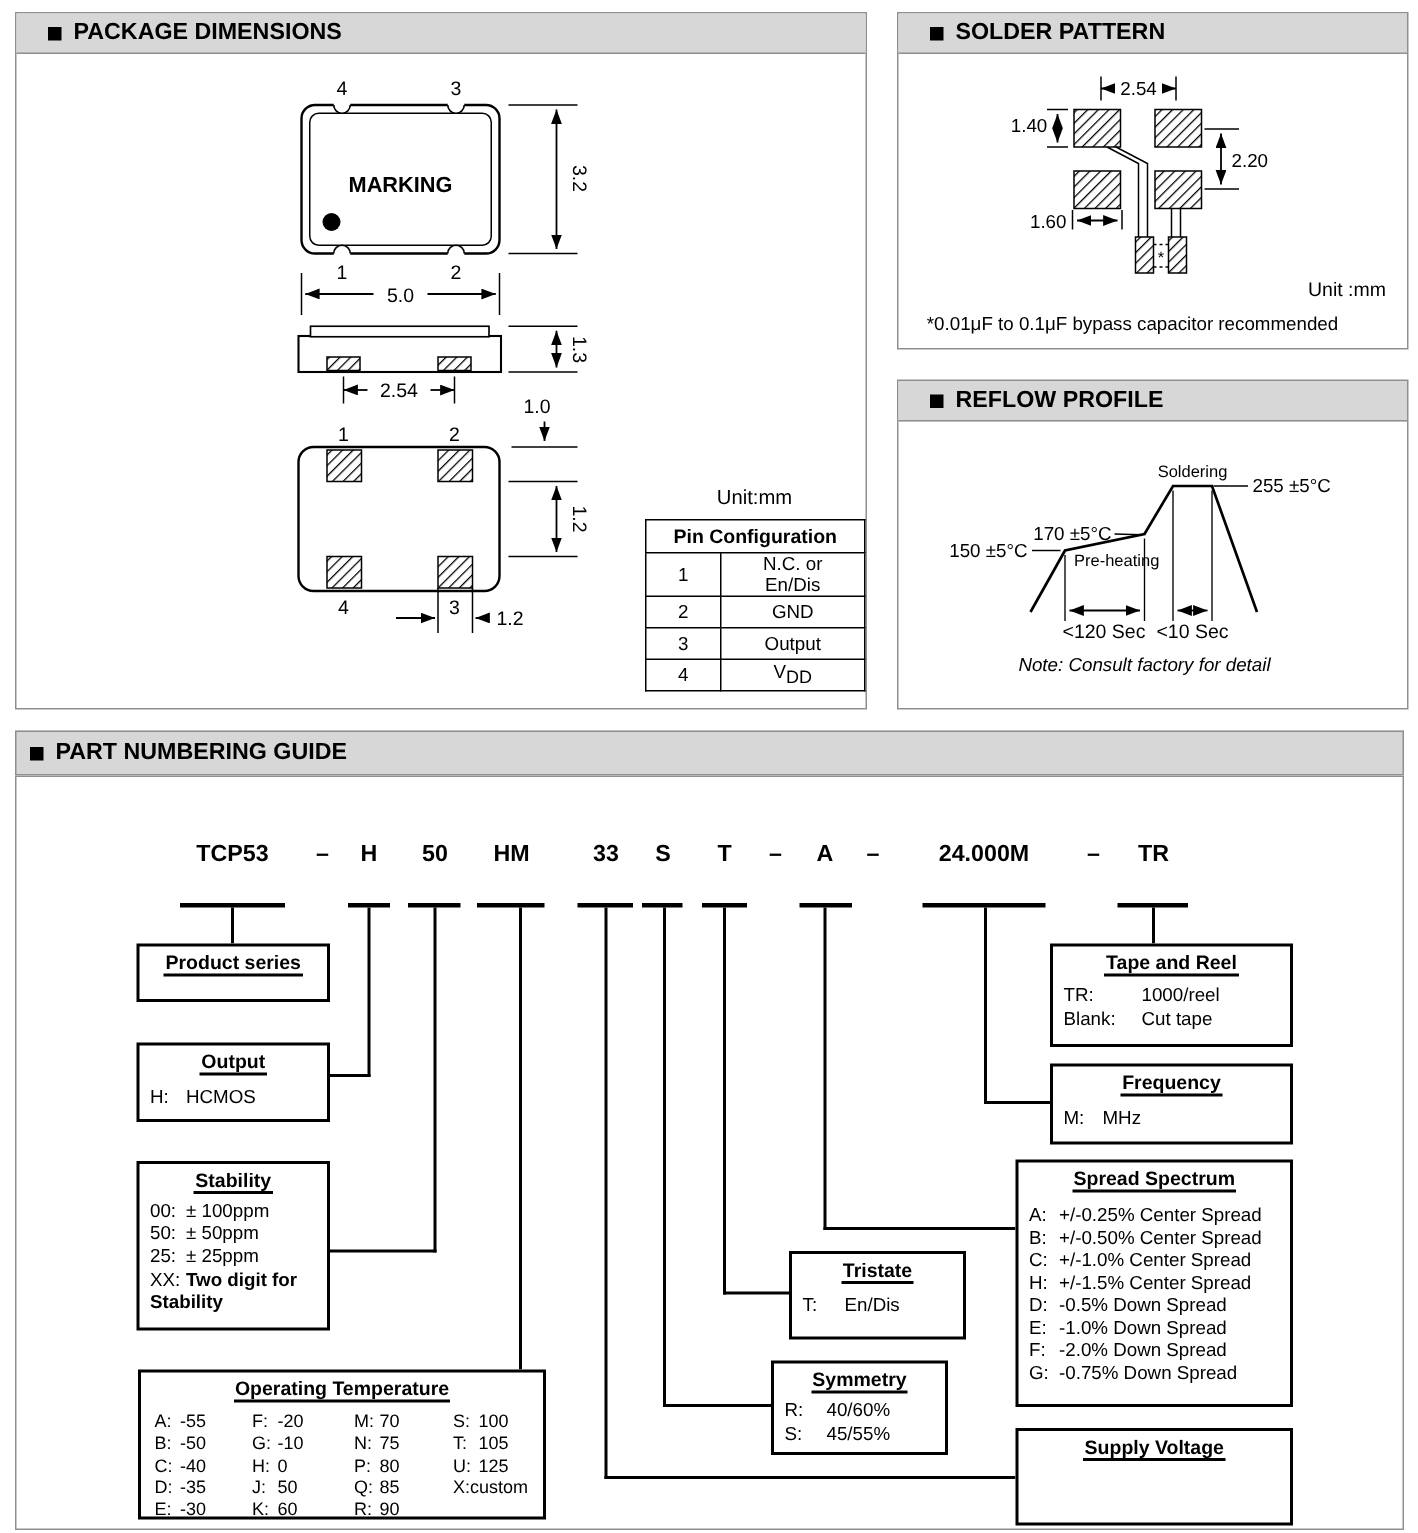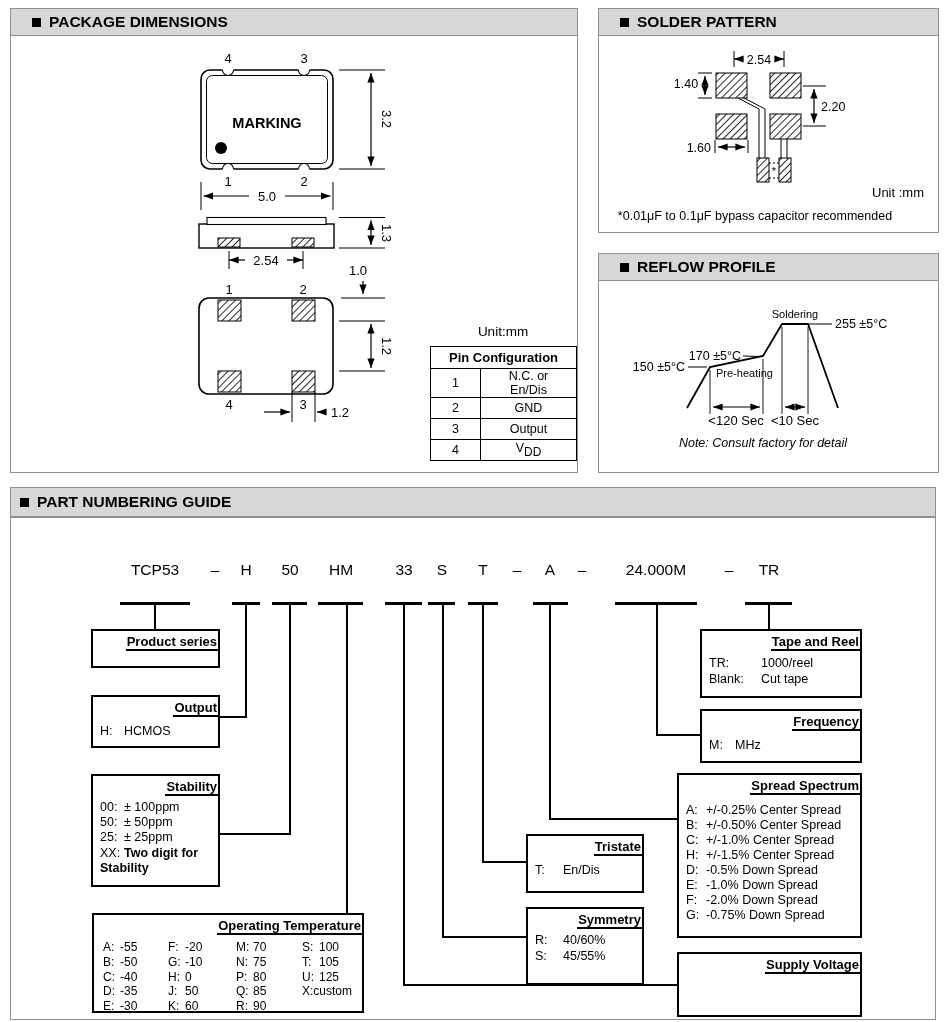--- a/index.html
+++ b/index.html
@@ -28,27 +28,27 @@
   .pin-table .hdr td{font-weight:bold;font-size:13px;height:21px}
   .pin-table .c1{width:30px}
   .pin-table .c2{width:96px}
   sub{font-size:12px}
 
   .secbar{position:absolute;left:10px;top:487px;width:926px;height:30px;background:var(--header-fill);
           border:1px solid var(--panel-border);display:flex;align-items:center;gap:8px;padding-left:9px;
           font-weight:bold;font-size:15.5px;box-sizing:border-box}
   .pn-outer{position:absolute;left:10px;top:517px;width:926px;height:503px;border:1px solid var(--panel-border);box-sizing:border-box;background:#fff}
 
-  .tok{position:absolute;top:561px;width:140px;margin-left:-70px;text-align:center;font-weight:normal;font-size:15.5px}
+  .tok{position:absolute;top:561px;width:140px;margin-left:-70px;text-align:center;font-weight:bold;font-size:15.5px}
   .tul{position:absolute;top:602px;height:3px;background:#000}
   .vl{position:absolute;width:2px;background:#000}
   .hl{position:absolute;height:2px;background:#000}
 
   .pnbox{position:absolute;border:2px solid #000;background:#fff;box-sizing:border-box}
-  .tt{text-align:right;margin-top:3px;font-size:13px;font-weight:bold;line-height:16px}
+  .tt{text-align:center;margin-top:3px;font-size:13px;font-weight:bold;line-height:16px}
   .tt span{border-bottom:2px solid #000;padding:0 1px}
   .lines{margin:7px 0 0 7px;font-size:12.5px;line-height:15.5px;white-space:nowrap}
   .kv b{display:inline-block;min-width:24px;font-weight:normal}
   .wrapline{font-weight:bold}
   .otwrap{display:flex;margin:6px 0 0 9px;font-size:12px;line-height:14.8px}
   .otcol{white-space:nowrap}
   .otcol .kv b{min-width:17px}
 </style>
 </head>
 <body>
@@ -376,21 +376,21 @@
     </div>
   </div>
 
   <div class="pnbox" style="left:526px;top:834px;width:118px;height:59px">
     <div class="tt"><span>Tristate</span></div>
     <div class="lines" style="margin-top:8px">
       <div class="kv"><b style="min-width:28px">T:</b><span>En/Dis</span></div>
     </div>
   </div>
 
-  <div class="pnbox" style="left:526px;top:907px;width:118px;height:78px">
+  <div class="pnbox" style="left:514px;top:907px;width:118px;height:63px">
     <div class="tt"><span>Symmetry</span></div>
     <div class="lines" style="margin-top:5px">
       <div class="kv"><b style="min-width:28px">R:</b><span>40/60%</span></div>
       <div class="kv"><b style="min-width:28px">S:</b><span>45/55%</span></div>
     </div>
   </div>
 
   <div class="pnbox" style="left:677px;top:952px;width:185px;height:65px">
     <div class="tt"><span>Supply Voltage</span></div>
   </div>

